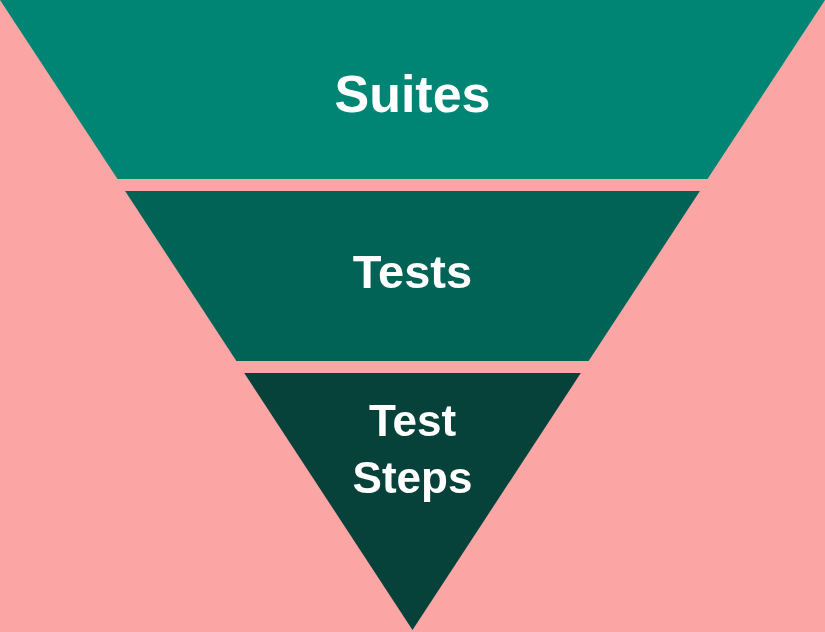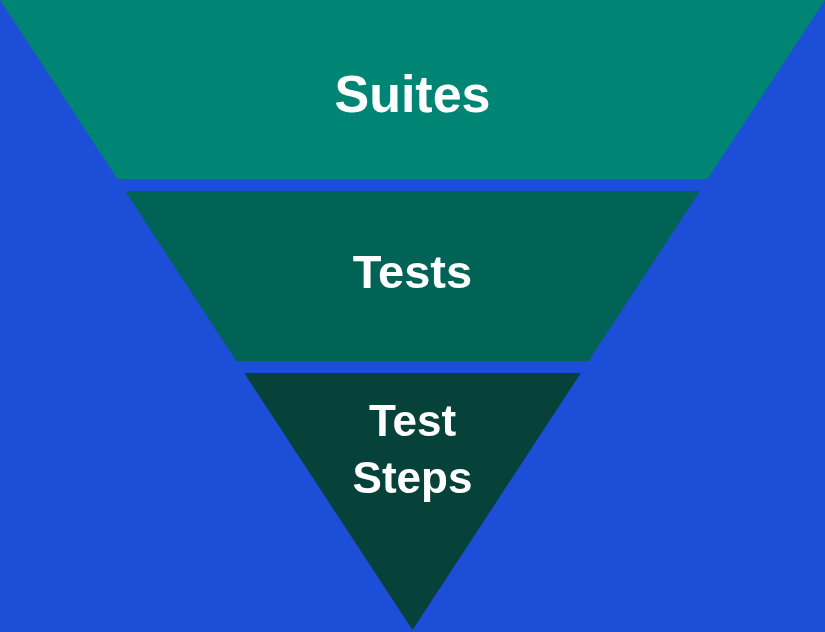--- a/index.html
+++ b/index.html
@@ -4,21 +4,21 @@
 <style>
   html, body {
     margin: 0;
     padding: 0;
     background: #000000;
   }
   .stage {
     position: relative;
     width: 825px;
     height: 632px;
-    background: #1d4ed8;
+    background: #fca5a5;
     overflow: hidden;
   }
   .stage svg {
     display: block;
   }
   .lbl {
     text-anchor: middle;
     font-family: "Liberation Sans", sans-serif;
     font-weight: 700;
   }

